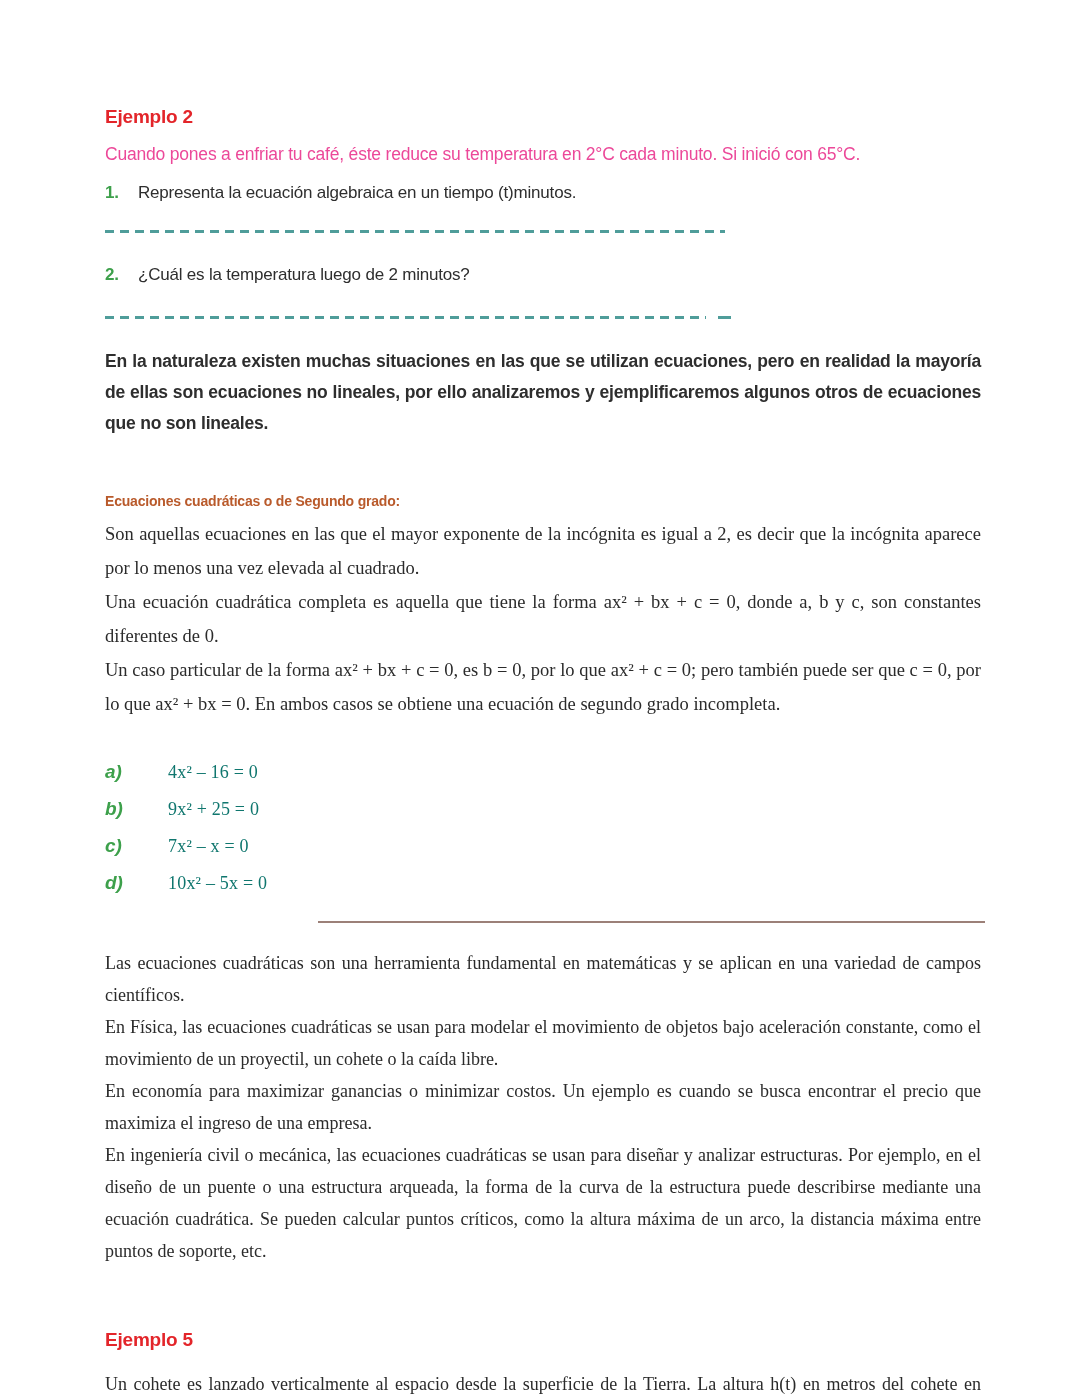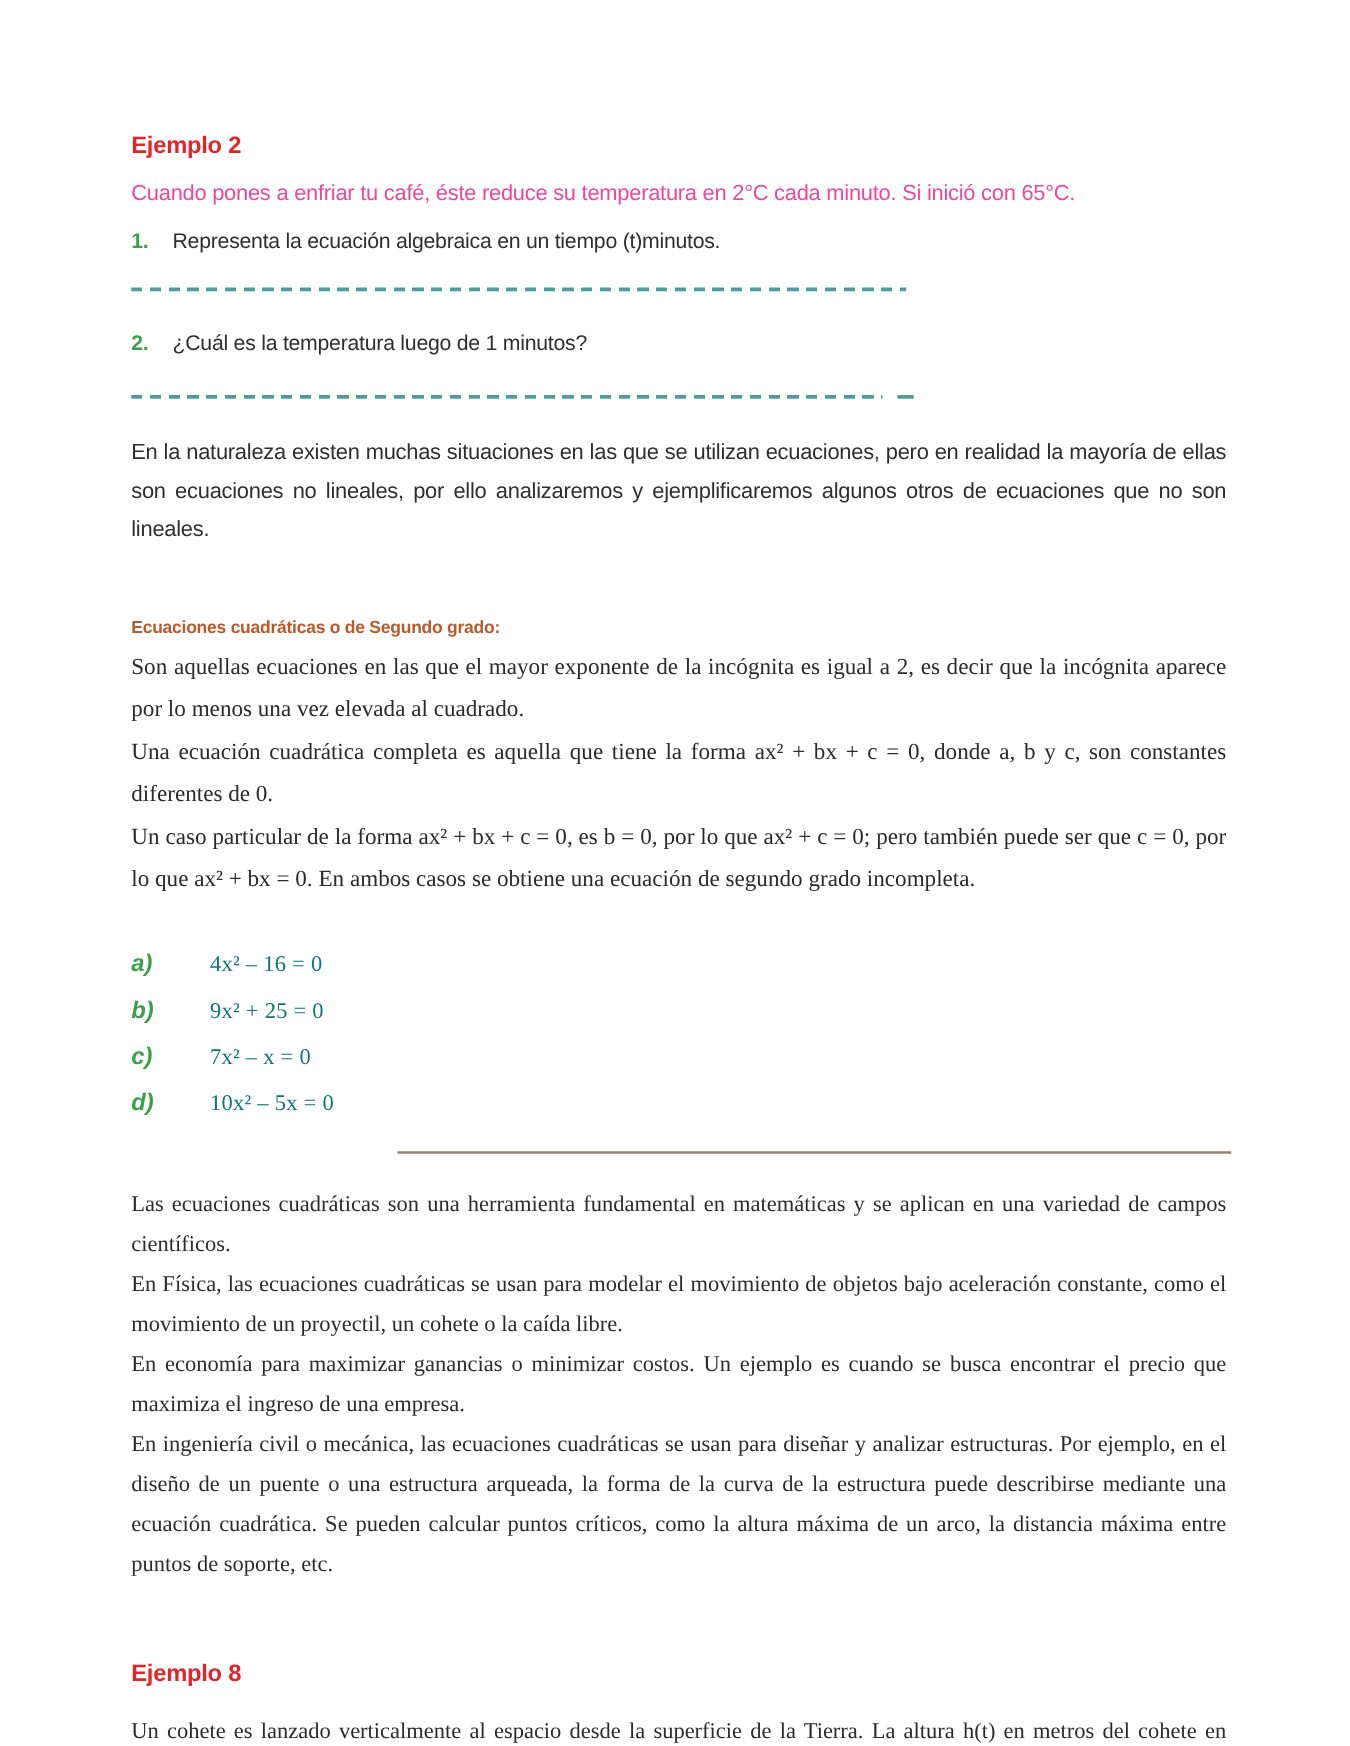--- a/index.html
+++ b/index.html
@@ -56,20 +56,21 @@
   .dash-2 { width: 601px; }
   .dash-tail { width: 13px; height: 3px; background: #4f9d9a; margin-left: 12px; }
 
   .justified { text-align: justify; }
   .naturaleza {
     margin-top: 27px;
     font-size: 17.5px;
     line-height: 31px;
     letter-spacing: -0.2px;
     color: #2e2e2e;
+    font-weight: bold;
   }
   .h-orange {
     margin-top: 54px;
     color: #b95a2b;
     font-size: 14px;
     font-weight: bold;
     letter-spacing: -0.2px;
   }
   .serif-block {
     font-family: "Liberation Serif", serif;
@@ -128,21 +129,21 @@
 
     <div class="q-item">
       <span class="q-num">1.</span>
       <span>Representa la ecuación algebraica en un tiempo (t)minutos.</span>
     </div>
 
     <div class="dashline dash-1"></div>
 
     <div class="q-item" style="margin-top: 32px;">
       <span class="q-num">2.</span>
-      <span>¿Cuál es la temperatura luego de 1 minutos?</span>
+      <span>¿Cuál es la temperatura luego de 2 minutos?</span>
     </div>
 
     <div class="dashline-row dash-2-row">
       <div class="dashline dash-2"></div>
       <div class="dash-tail"></div>
     </div>
 
     <div class="naturaleza justified">En la naturaleza existen muchas situaciones en las que se utilizan ecuaciones, pero en realidad la mayoría de ellas son ecuaciones no lineales, por ello analizaremos y ejemplificaremos algunos otros de ecuaciones que no son lineales.</div>
 
     <div class="h-orange">Ecuaciones cuadráticas o de Segundo grado:</div>
@@ -174,18 +175,18 @@
 
     <div class="solid-line"></div>
 
     <div class="serif-block apps-paras justified">
       <p>Las ecuaciones cuadráticas son una herramienta fundamental en matemáticas y se aplican en una variedad de campos científicos.</p>
       <p>En Física, las ecuaciones cuadráticas se usan para modelar el movimiento de objetos bajo aceleración constante, como el movimiento de un proyectil, un cohete o la caída libre.</p>
       <p>En economía para maximizar ganancias o minimizar costos. Un ejemplo es cuando se busca encontrar el precio que maximiza el ingreso de una empresa.</p>
       <p>En ingeniería civil o mecánica, las ecuaciones cuadráticas se usan para diseñar y analizar estructuras. Por ejemplo, en el diseño de un puente o una estructura arqueada, la forma de la curva de la estructura puede describirse mediante una ecuación cuadrática. Se pueden calcular puntos críticos, como la altura máxima de un arco, la distancia máxima entre puntos de soporte, etc.</p>
     </div>
 
-    <div class="h-red ej3-title" style="margin-top: 62px;">Ejemplo 8</div>
+    <div class="h-red ej3-title" style="margin-top: 62px;">Ejemplo 5</div>
 
     <div class="serif-block ej3-body justified">Un cohete es lanzado verticalmente al espacio desde la superficie de la Tierra. La altura h(t) en metros del cohete en función del tiempo t en segundos está dada por la siguiente ecuación cuadrática:  h(t) = −4.9t² + 80t + 100 ; ¿En qué momento el cohete alcanza su altura máxima?</div>
 
   </div>
 </div>
 
 </body></html>

